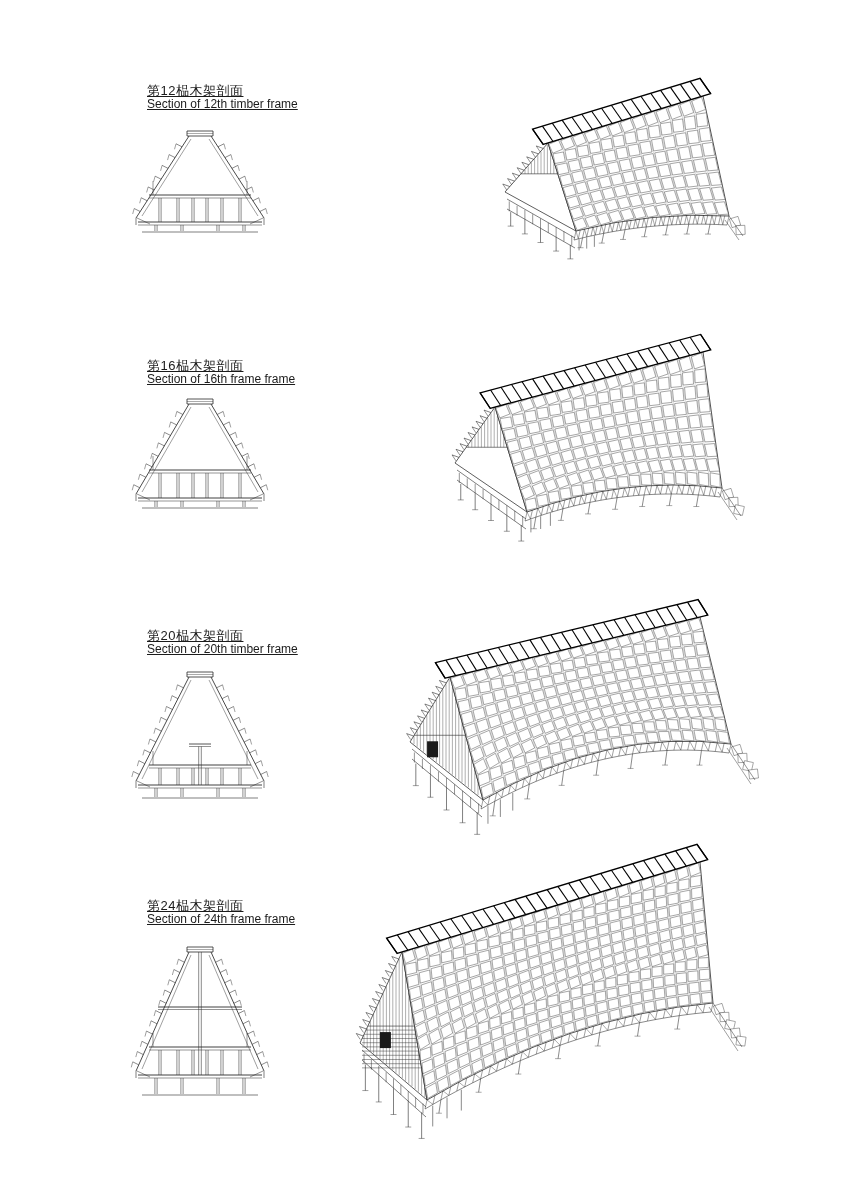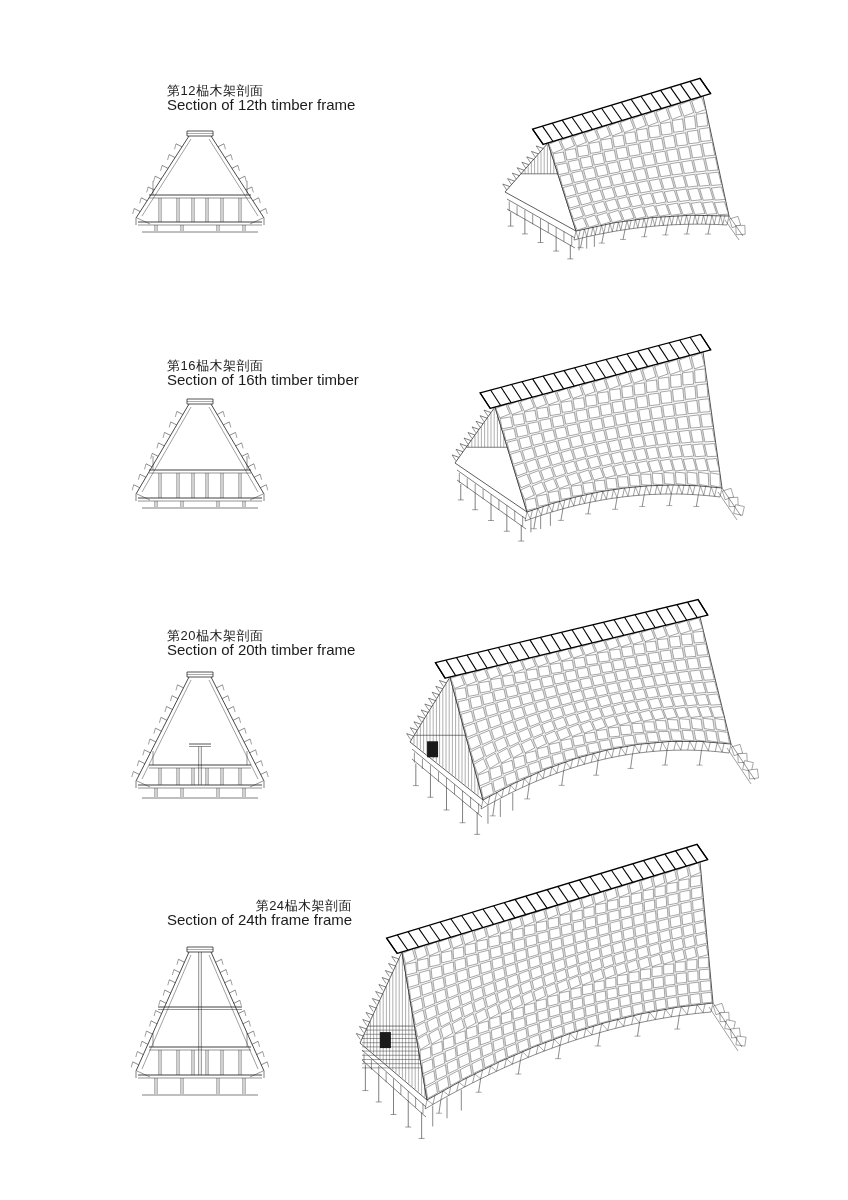--- a/index.html
+++ b/index.html
@@ -1,27 +1,27 @@
 <!DOCTYPE html>
 <html><head>
 <meta charset="utf-8">
 <style>
   html,body{margin:0;padding:0;}
   body{
     width:848px;height:1200px;background:#ffffff;position:relative;overflow:hidden;
     font-family:"Liberation Sans","DejaVu Sans",sans-serif;
   }
   .frame-row{position:absolute;left:0;top:0;width:848px;}
-  .row-label{position:absolute;left:167px;color:#1b1b1b;}
+  .row-label{position:absolute;left:147px;color:#1b1b1b;text-decoration:underline;}
   .row-label .cn{font-size:13px;line-height:14px;letter-spacing:.5px;}
-  .row-label .en{font-size:15px;line-height:13px;}
+  .row-label .en{font-size:12px;line-height:13px;}
   #row0 .row-label{top:84px;}
   #row1 .row-label{top:359px;}
   #row2 .row-label{top:629px;}
-  #row3 .row-label{top:899px;text-align:right;}
+  #row3 .row-label{top:899px;}
   svg.drawing{position:absolute;overflow:visible;}
 </style>
 </head>
 <body>
 
 <section id="row0" class="frame-row">
   <div class="row-label">
     <div class="cn">第12榀木架剖面</div>
     <div class="en">Section of 12th timber frame</div>
   </div>
@@ -359,21 +359,21 @@
         <path d="M240.82,143.68L249.82,143.32L250.18,152.32L241.18,152.68Z" fill="#fff" stroke="#3a3a3a" stroke-width="0.45"></path>
         <line x1="234" y1="134" x2="248" y2="154" stroke="#2a2a2a" stroke-width="0.5"></line>
         <line x1="230" y1="138" x2="244" y2="158" stroke="#2a2a2a" stroke-width="0.45"></line>
       </g>
     </svg>
 </section>
 
 <section id="row1" class="frame-row">
   <div class="row-label">
     <div class="cn">第16榀木架剖面</div>
-    <div class="en">Section of 16th timber timber</div>
+    <div class="en">Section of 16th frame frame</div>
   </div>
   <svg class="drawing section-svg" width="145" height="120" viewBox="0 0 145 120" style="left: 130px; top: 394px;">
       <g>
         <path d="M57.00,5.00L83.00,5.00L83.00,10.00L57.00,10.00Z" fill="#fff" stroke="#2a2a2a" stroke-width="0.8"></path>
         <line x1="57" y1="7.5" x2="83" y2="7.5" stroke="#2a2a2a" stroke-width="0.4"></line>
         <line x1="59" y1="10" x2="6" y2="100" stroke="#2a2a2a" stroke-width="0.85"></line>
         <line x1="61" y1="13" x2="12" y2="98" stroke="#2a2a2a" stroke-width="0.45"></line>
         <line x1="52.83720930232558" y1="20.46511627906977" x2="46.83720930232558" y2="17.46511627906977" stroke="#2a2a2a" stroke-width="0.55"></line>
         <line x1="46.83720930232558" y1="17.46511627906977" x2="45.33720930232558" y2="22.96511627906977" stroke="#2a2a2a" stroke-width="0.45"></line>
         <line x1="46.674418604651166" y1="30.930232558139533" x2="40.674418604651166" y2="27.930232558139533" stroke="#2a2a2a" stroke-width="0.55"></line>

